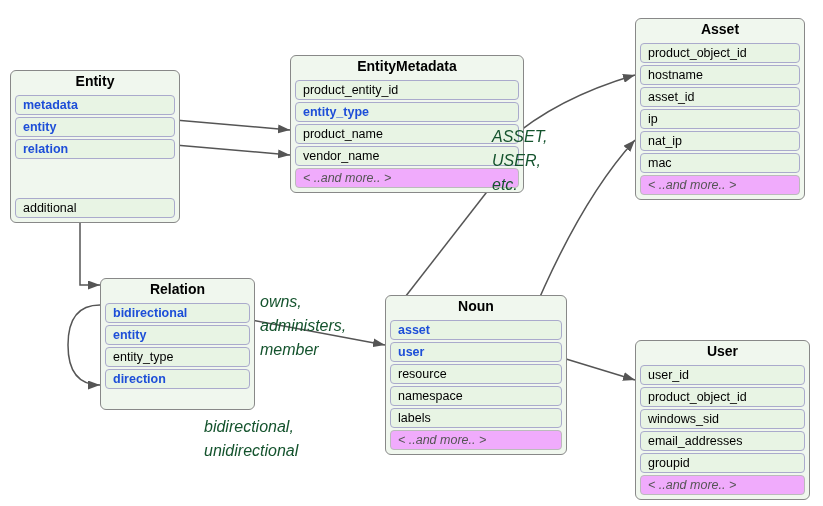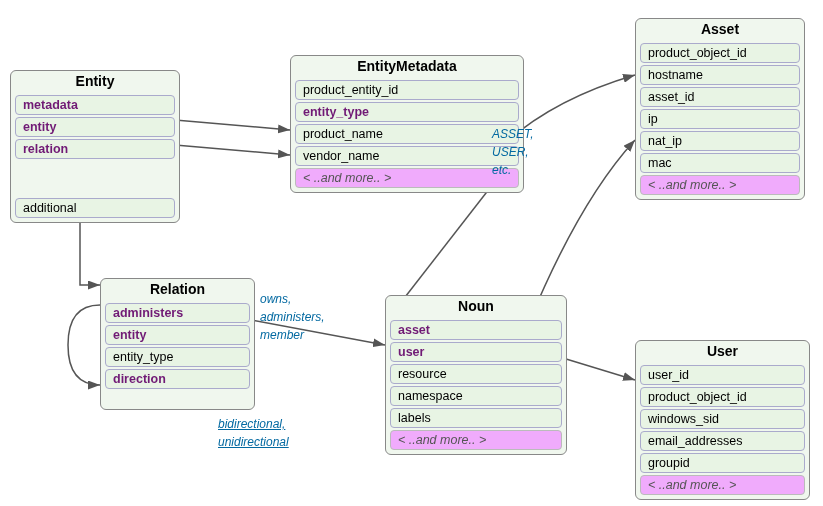--- a/index.html
+++ b/index.html
@@ -35,35 +35,35 @@
       border-radius: 4px;
       background: #e8f4e4;
       margin: 2px 4px;
       padding: 2px 7px;
       font-size: 12.5px;
       color: #000;
       white-space: nowrap;
     }
     .field-row.bold {
       font-weight: bold;
-      color: #701a75;
+      color: #1d4ed8;
     }
     .field-row.italic {
       font-style: italic;
       color: #555;
       border-color: #bbb;
       background: #f0abfc;
     }
     .field-row.plain {
       background: #e8f4e4;
     }
     .annotation {
       position: absolute;
-      font-size: 12px;
-      color: #0369a1;
+      font-size: 16px;
+      color: #14532d;
       font-style: italic;
     }
     svg.arrows {
       position: absolute;
       top: 0; left: 0;
       width: 823px;
       height: 506px;
       pointer-events: none;
     }
   </style>
@@ -128,31 +128,31 @@
     <div class="field-row plain">hostname</div>
     <div class="field-row plain">asset_id</div>
     <div class="field-row plain">ip</div>
     <div class="field-row plain">nat_ip</div>
     <div class="field-row plain">mac</div>
     <div class="field-row italic" style="margin-bottom:4px;">&lt; ..and more.. &gt;</div>
   </div>
 
   <div class="entity-box" style="left:100px; top:278px; width:155px;">
     <div class="entity-title">Relation</div>
-    <div class="field-row bold">administers</div>
+    <div class="field-row bold">bidirectional</div>
     <div class="field-row bold">entity</div>
     <div class="field-row plain">entity_type</div>
     <div class="field-row bold" style="margin-bottom:20px;">direction</div>
   </div>
 
   <div class="annotation" style="left:260px; top:290px; white-space:pre; line-height:1.5;">owns,
 administers,
 member</div>
 
-  <div class="annotation" style="left:218px; top:415px; white-space:pre; line-height:1.5;text-decoration:underline;">bidirectional,
+  <div class="annotation" style="left:204px; top:415px; white-space:pre; line-height:1.5;">bidirectional,
 unidirectional</div>
 
   <div class="entity-box" style="left:385px; top:295px; width:182px;">
     <div class="entity-title">Noun</div>
     <div class="field-row bold">asset</div>
     <div class="field-row bold">user</div>
     <div class="field-row plain">resource</div>
     <div class="field-row plain">namespace</div>
     <div class="field-row plain">labels</div>
     <div class="field-row italic" style="margin-bottom:4px;">&lt; ..and more.. &gt;</div>

